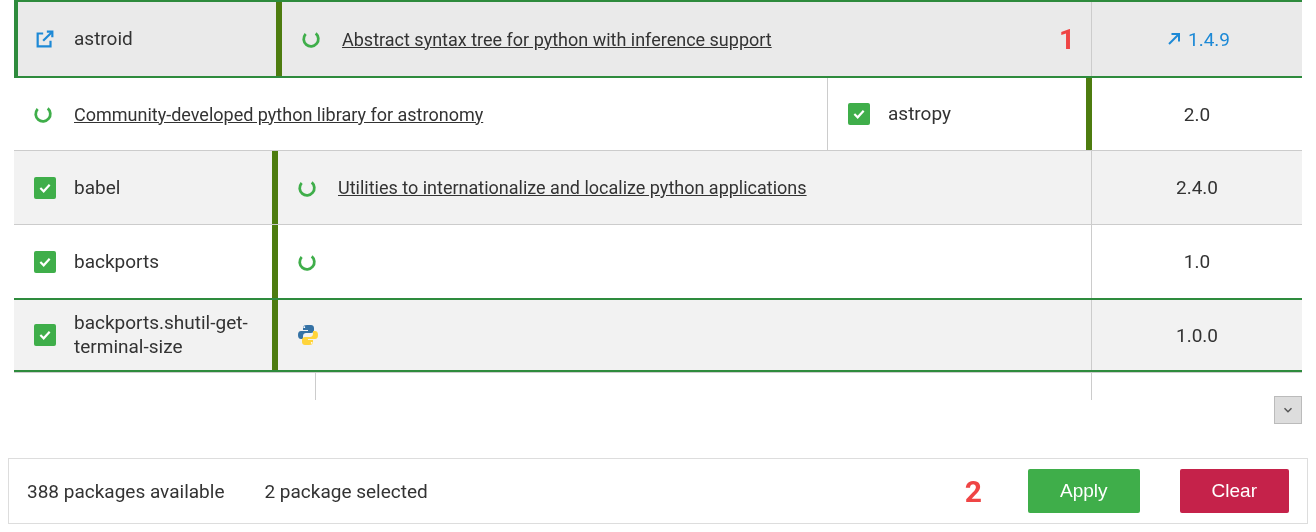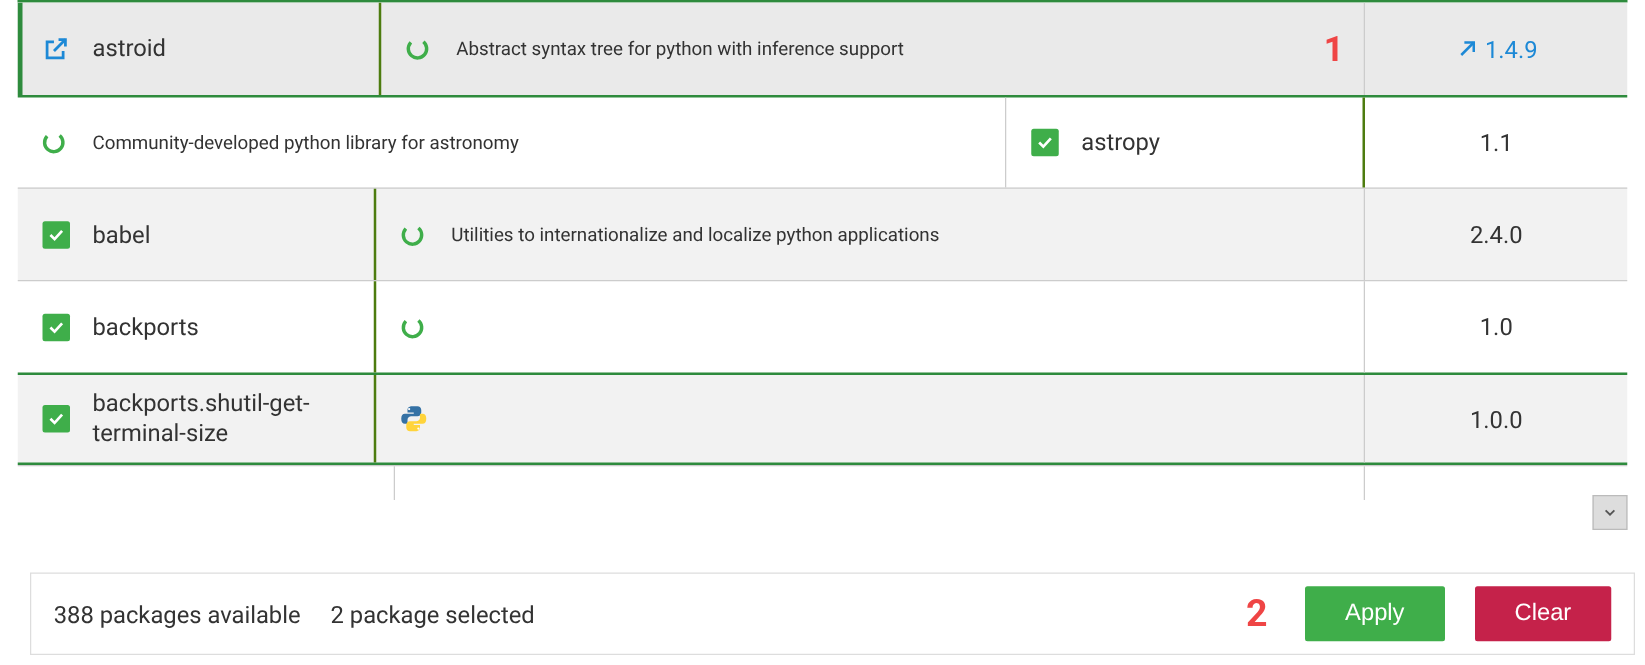--- a/index.html
+++ b/index.html
@@ -29,41 +29,41 @@
   }
   .row.selected {
     background: #eaeaea;
     border-left: 4px solid #2e8b3d;
   }
   .row + .row { border-top: 1px solid #ccc; }
   .row.strong-top { border-top: 2px solid #2e8b3d; }
   .row-last { border-bottom: 2px solid #2e8b3d; }
   .cell { display: flex; align-items: center; padding: 8px 12px; }
   .cell-name {
-    width: 287px;
-    border-right: 2px solid #4d7c0f;
+    width: 264px;
+    border-right: 6px solid #4d7c0f;
     gap: 18px;
     padding-left: 20px;
   }
   .row.selected .cell-name { padding-left: 16px; }
   .cell-desc {
     flex: 1;
     border-right: 1px solid #ccc;
     gap: 20px;
     padding-left: 18px;
     position: relative;
   }
   .cell-version {
     width: 210px;
     justify-content: center;
     gap: 4px;
     font-size: 19px;
   }
   .pkg-name { font-size: 19px; word-break: break-word; line-height: 1.25; }
-  .desc-text { font-size: 15px; }
+  .desc-text { font-size: 18px; text-decoration: underline; }
   .callout {
     position: absolute;
     right: 16px;
     font-size: 28px;
     font-weight: 700;
     color: #ef4545;
   }
   .version-link { color: #1d89d6; }
   .version-static { color: #333; }
   .upgrade-arrow { color: #1d89d6; display: inline-flex; }
@@ -124,28 +124,28 @@
     background: #ddd;
     border: 1px solid #bbb;
     display:flex; align-items:center; justify-content:center;
     color:#555;
   }
   .scroll-down svg { width:14px; height:14px; }
 
   
   .footer {
     position: absolute;
-    left: 24px; right: 8px; bottom: 8px;
+    left: 8px; right: 8px; bottom: 8px;
     height: 66px;
     border: 1px solid #ddd;
     background: #fff;
     display: flex;
     align-items: center;
     padding: 0 18px;
-    gap: 24px;
+    gap: 40px;
   }
   .footer .status1, .footer .status2 { font-size: 19px; color:#333; }
   .footer .spacer { flex:1; }
   .footer .callout2 {
     font-size: 30px; font-weight: 700; color:#ef4545; margin-right: 6px;
   }
   .btn {
     height: 44px;
     padding: 0 32px;
     border: none;
@@ -204,21 +204,21 @@
     </div>
     <div class="cell cell-name">
       <span class="chk">
         <svg viewBox="0 0 24 24" fill="none" stroke="#fff" stroke-width="3.2">
             <path d="M5 12 L10 17 L19 7"></path>
           </svg>
       </span>
       <span class="pkg-name">astropy</span>
     </div>
     <div class="cell cell-version">
-      <span class="version-static">1.1</span>
+      <span class="version-static">2.0</span>
     </div>
   </div>
 
   <div class="row" style="background:#f2f2f2;">
     <div class="cell cell-name">
       <span class="chk">
         <svg viewBox="0 0 24 24" fill="none" stroke="#fff" stroke-width="3.2">
             <path d="M5 12 L10 17 L19 7"></path>
           </svg>
       </span>

